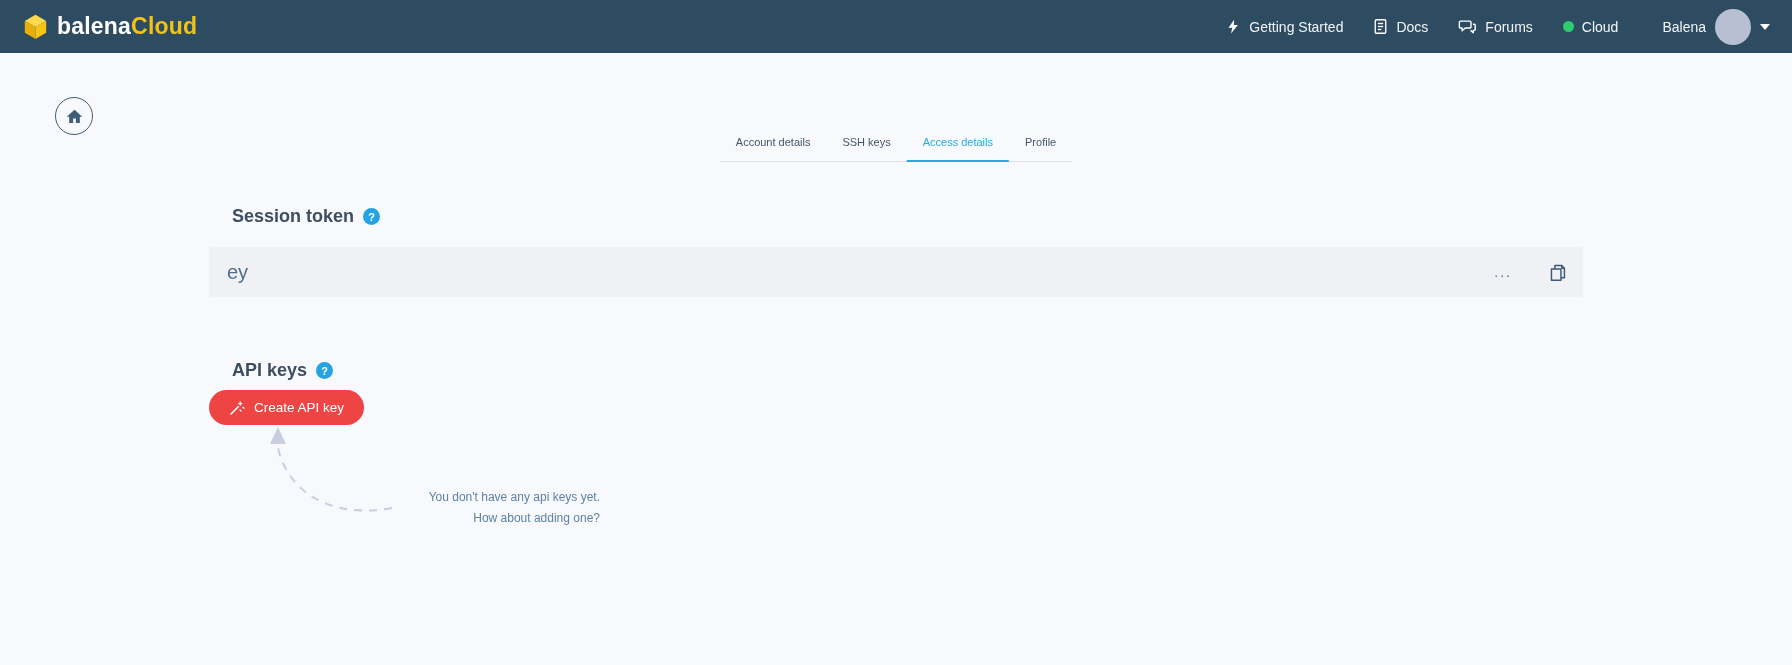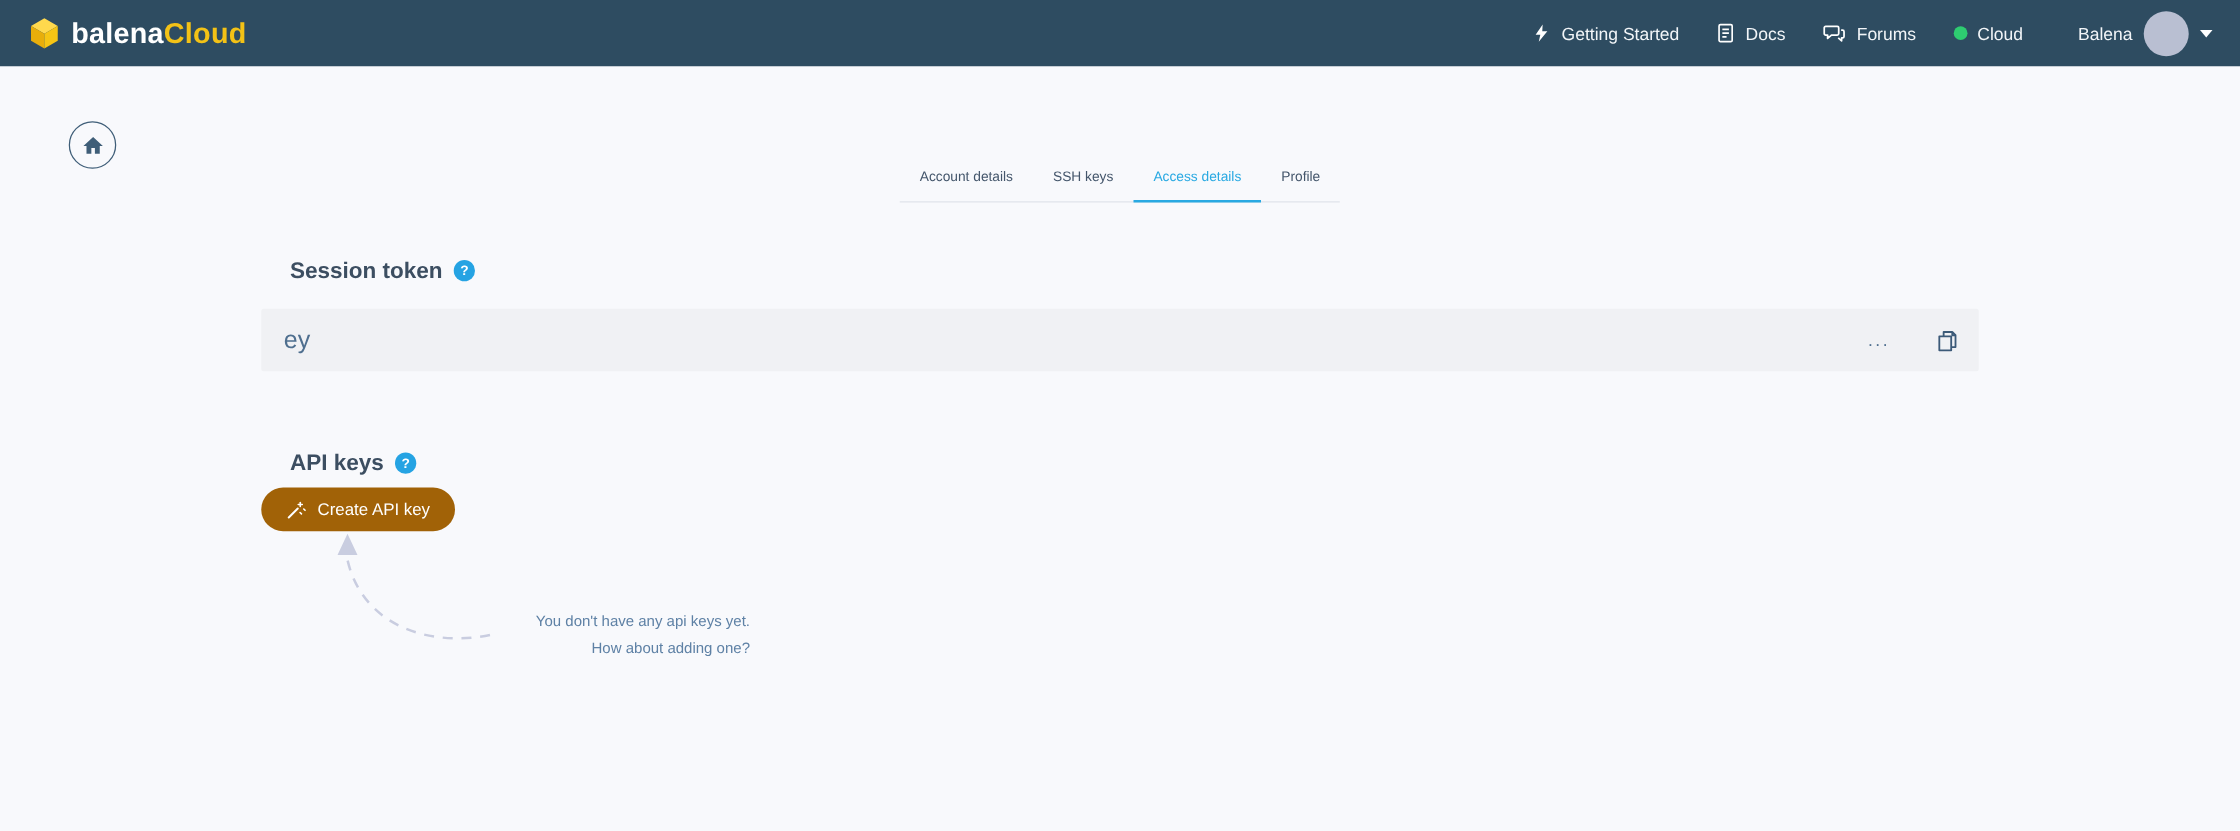--- a/index.html
+++ b/index.html
@@ -141,21 +141,21 @@
   .copy-btn { cursor: pointer; display: flex; align-items: center; }
 
   
   .create-btn {
     position: absolute;
     left: 209px; top: 390px;
     height: 35px;
     padding: 0 20px;
     border: none;
     border-radius: 18px;
-    background: #a16207;
+    background: #ef4444;
     color: #ffffff;
     font-family: "Liberation Sans", sans-serif;
     font-size: 13.5px;
     display: flex;
     align-items: center;
     gap: 9px;
     cursor: pointer;
   }
 
   

